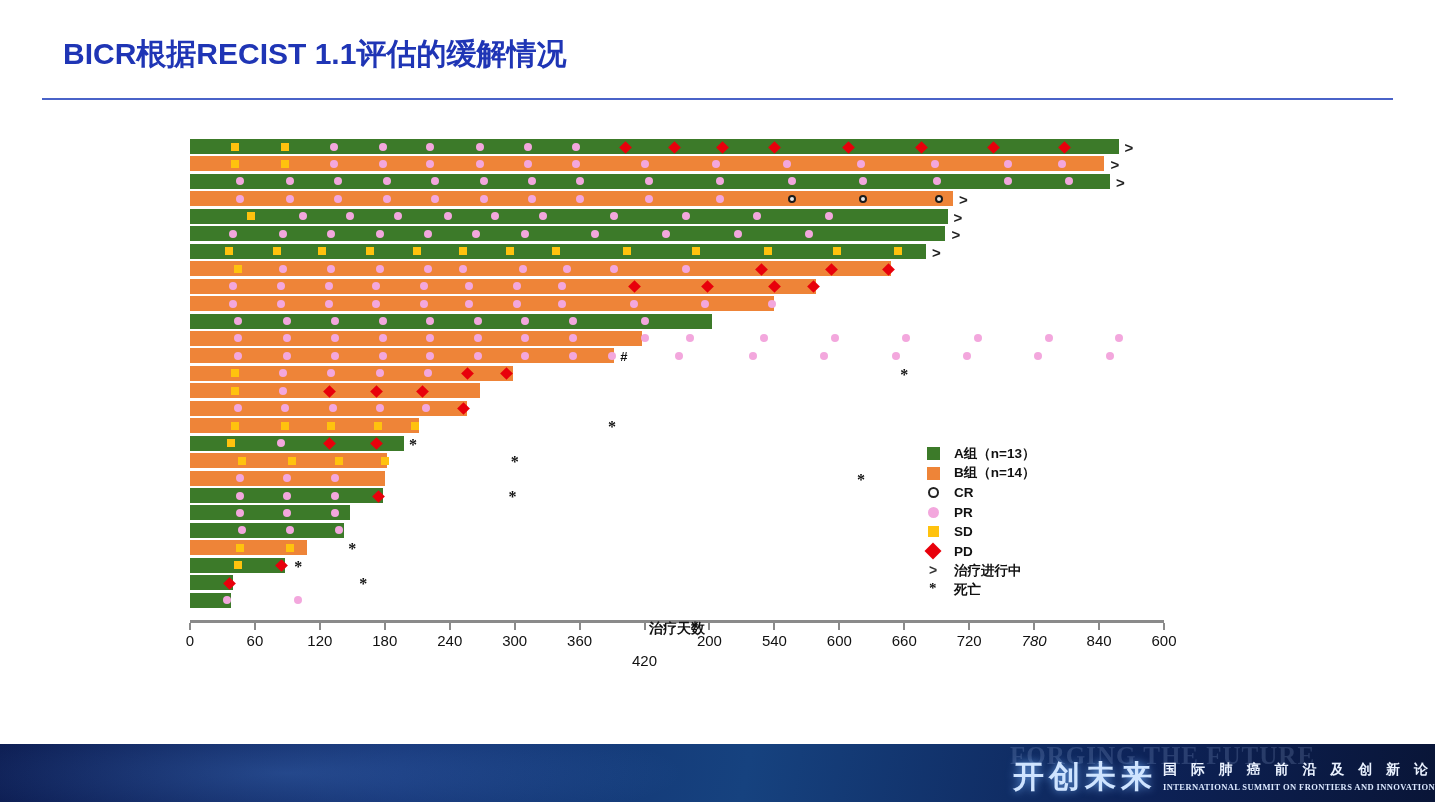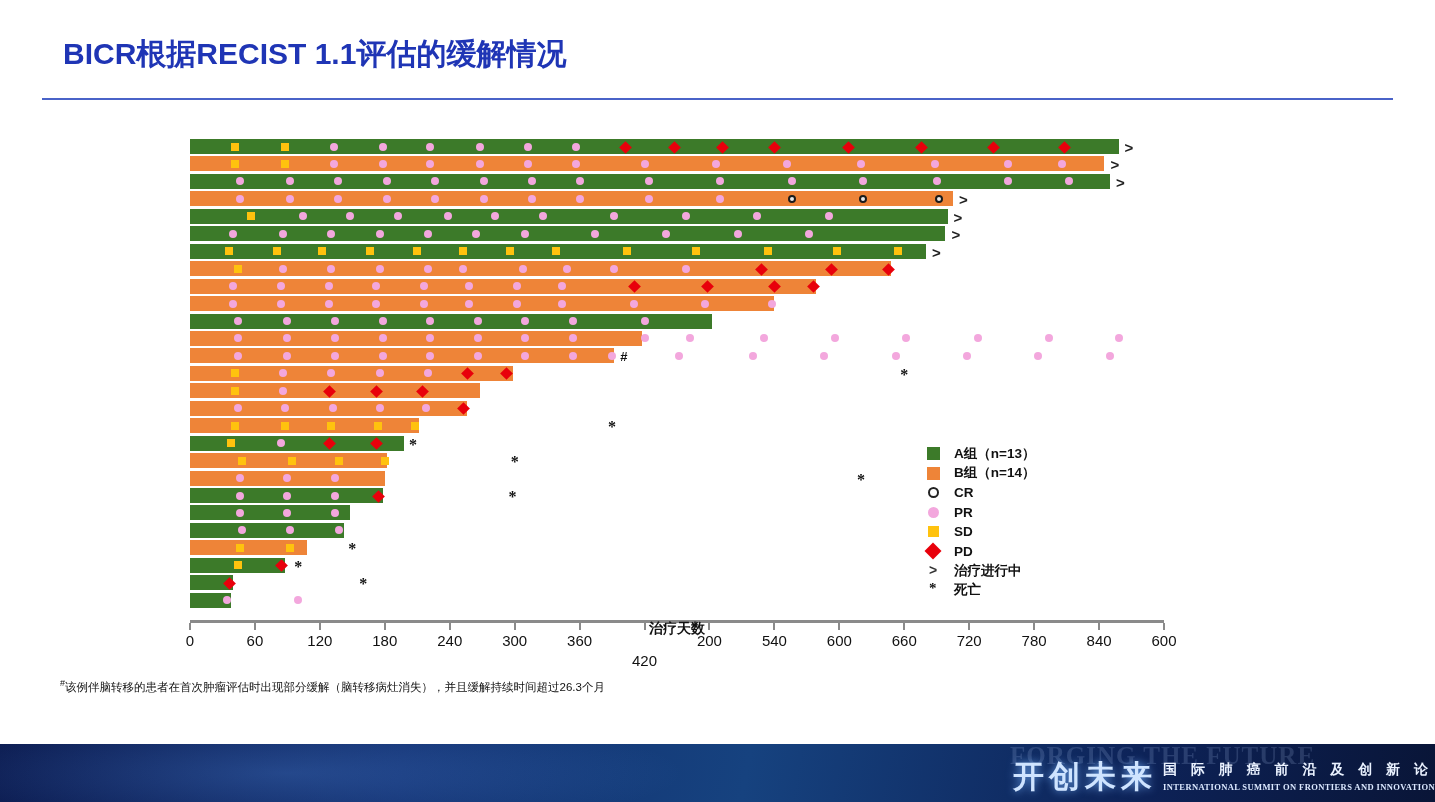--- a/index.html
+++ b/index.html
@@ -396,21 +396,21 @@
     <div class="tick-label" style="left: 709.467px; top: 632px;">200</div>
     <div class="tick" style="left: 773.4px; top: 623px;"></div>
     <div class="tick-label" style="left: 774.4px; top: 632px;">540</div>
     <div class="tick" style="left: 838.333px; top: 623px;"></div>
     <div class="tick-label" style="left: 839.333px; top: 632px;">600</div>
     <div class="tick" style="left: 903.267px; top: 623px;"></div>
     <div class="tick-label" style="left: 904.267px; top: 632px;">660</div>
     <div class="tick" style="left: 968.2px; top: 623px;"></div>
     <div class="tick-label" style="left: 969.2px; top: 632px;">720</div>
     <div class="tick" style="left: 1033.13px; top: 623px;"></div>
-    <div class="tick-label" style="left: 1034.13px; top: 632px;">780</div>
+    <div class="tick-label" style="left: 1034.13px; top: 632px; font-style: italic;">780</div>
     <div class="tick" style="left: 1098.07px; top: 623px;"></div>
     <div class="tick-label" style="left: 1099.07px; top: 632px;">840</div>
     <div class="tick" style="left: 1163px; top: 623px;"></div>
     <div class="tick-label" style="left: 1164px; top: 632px;">600</div>
     <div id="x-axis-title" style="left: 677px; top: 620px;">治疗天数</div>
   </div>
 
 <div id="legend">
     <div class="lg-row">
       <span class="lg-sym">
@@ -456,23 +456,20 @@
     </div>
     <div class="lg-row">
       <span class="lg-sym">
         <span class="s-death">*</span>
       </span>
       <span class="lg-txt">死亡</span>
     </div>
   </div>
 
 <div id="footnotes">
-  <div class="fn">
-    <sup>#</sup><span>该例伴脑转移的患者在首次肿瘤评估时出现部分缓解（脑转移病灶消失），并且缓解持续时间超过26.3个月</span>
-  </div>
 </div>
 
 <div id="footer">
   <div id="footer-ghost">FORGING THE FUTURE</div>
   <div id="footer-cn">开创未来</div>
   <div id="footer-cn-sub">国 际 肺 癌 前 沿 及 创 新 论 坛</div>
   <div id="footer-en-sub">INTERNATIONAL SUMMIT ON FRONTIERS AND INNOVATIONS IN LUNG CANCER</div>
 </div>
 
 </body></html>

